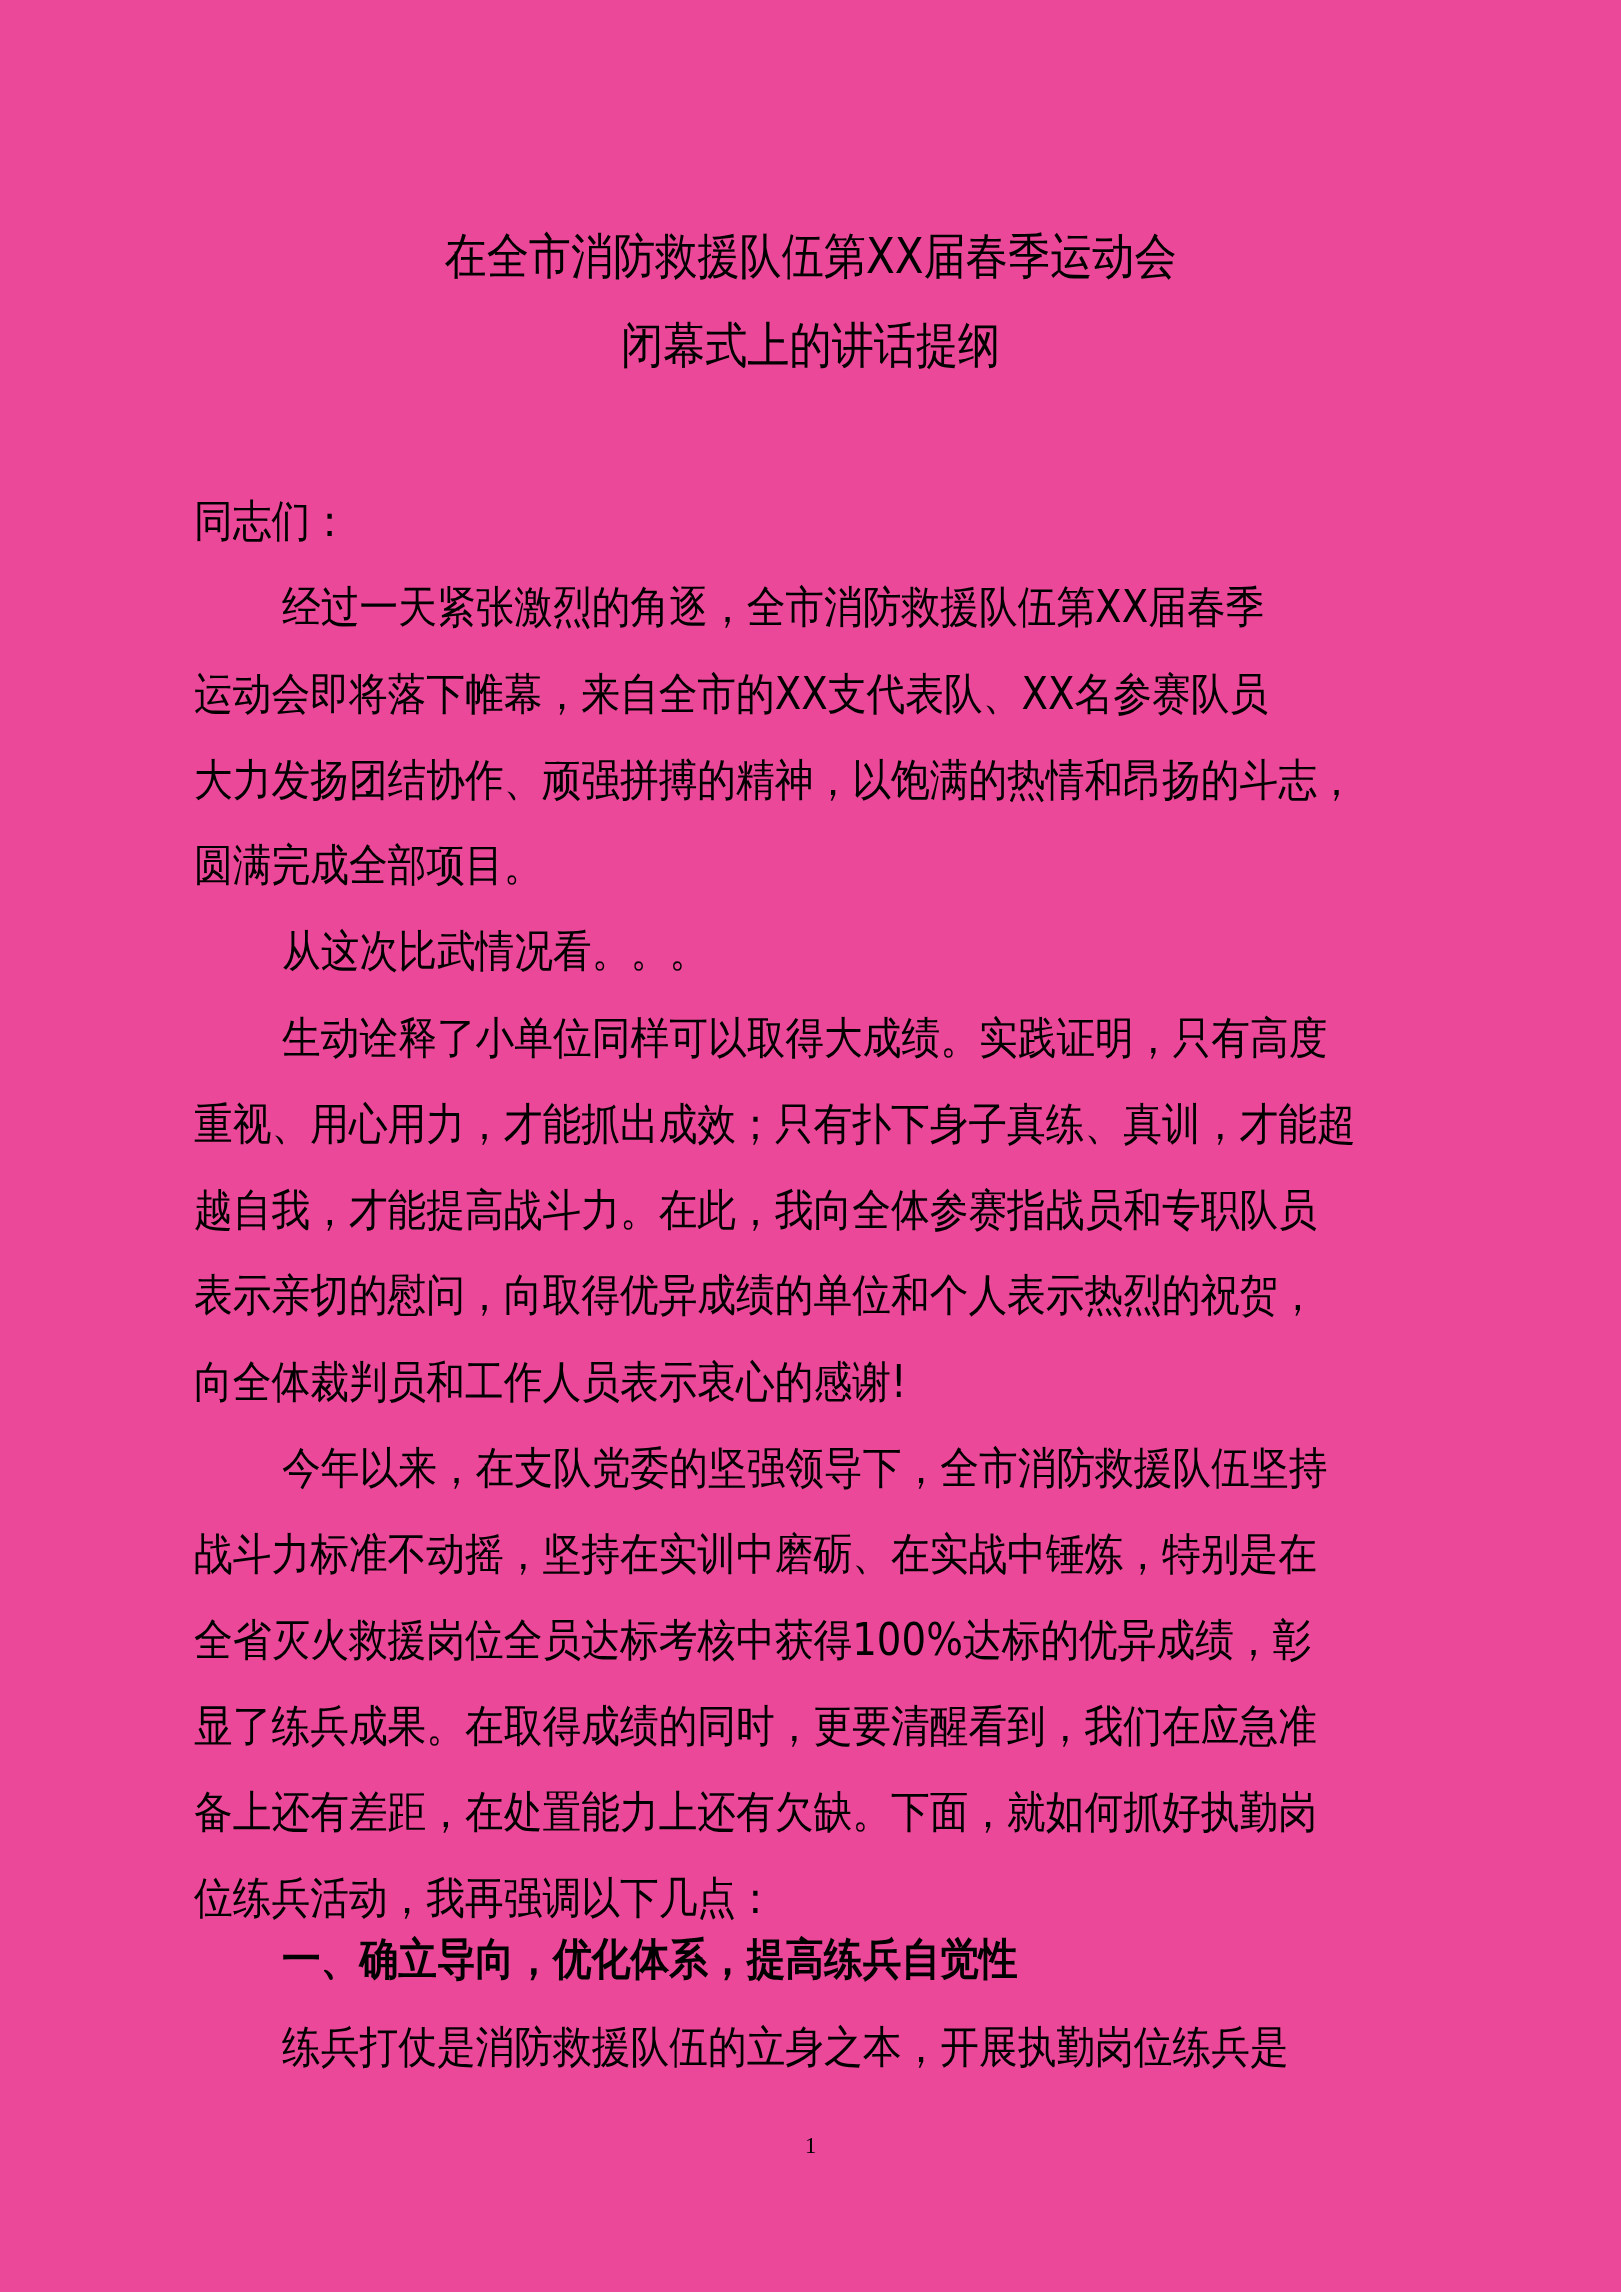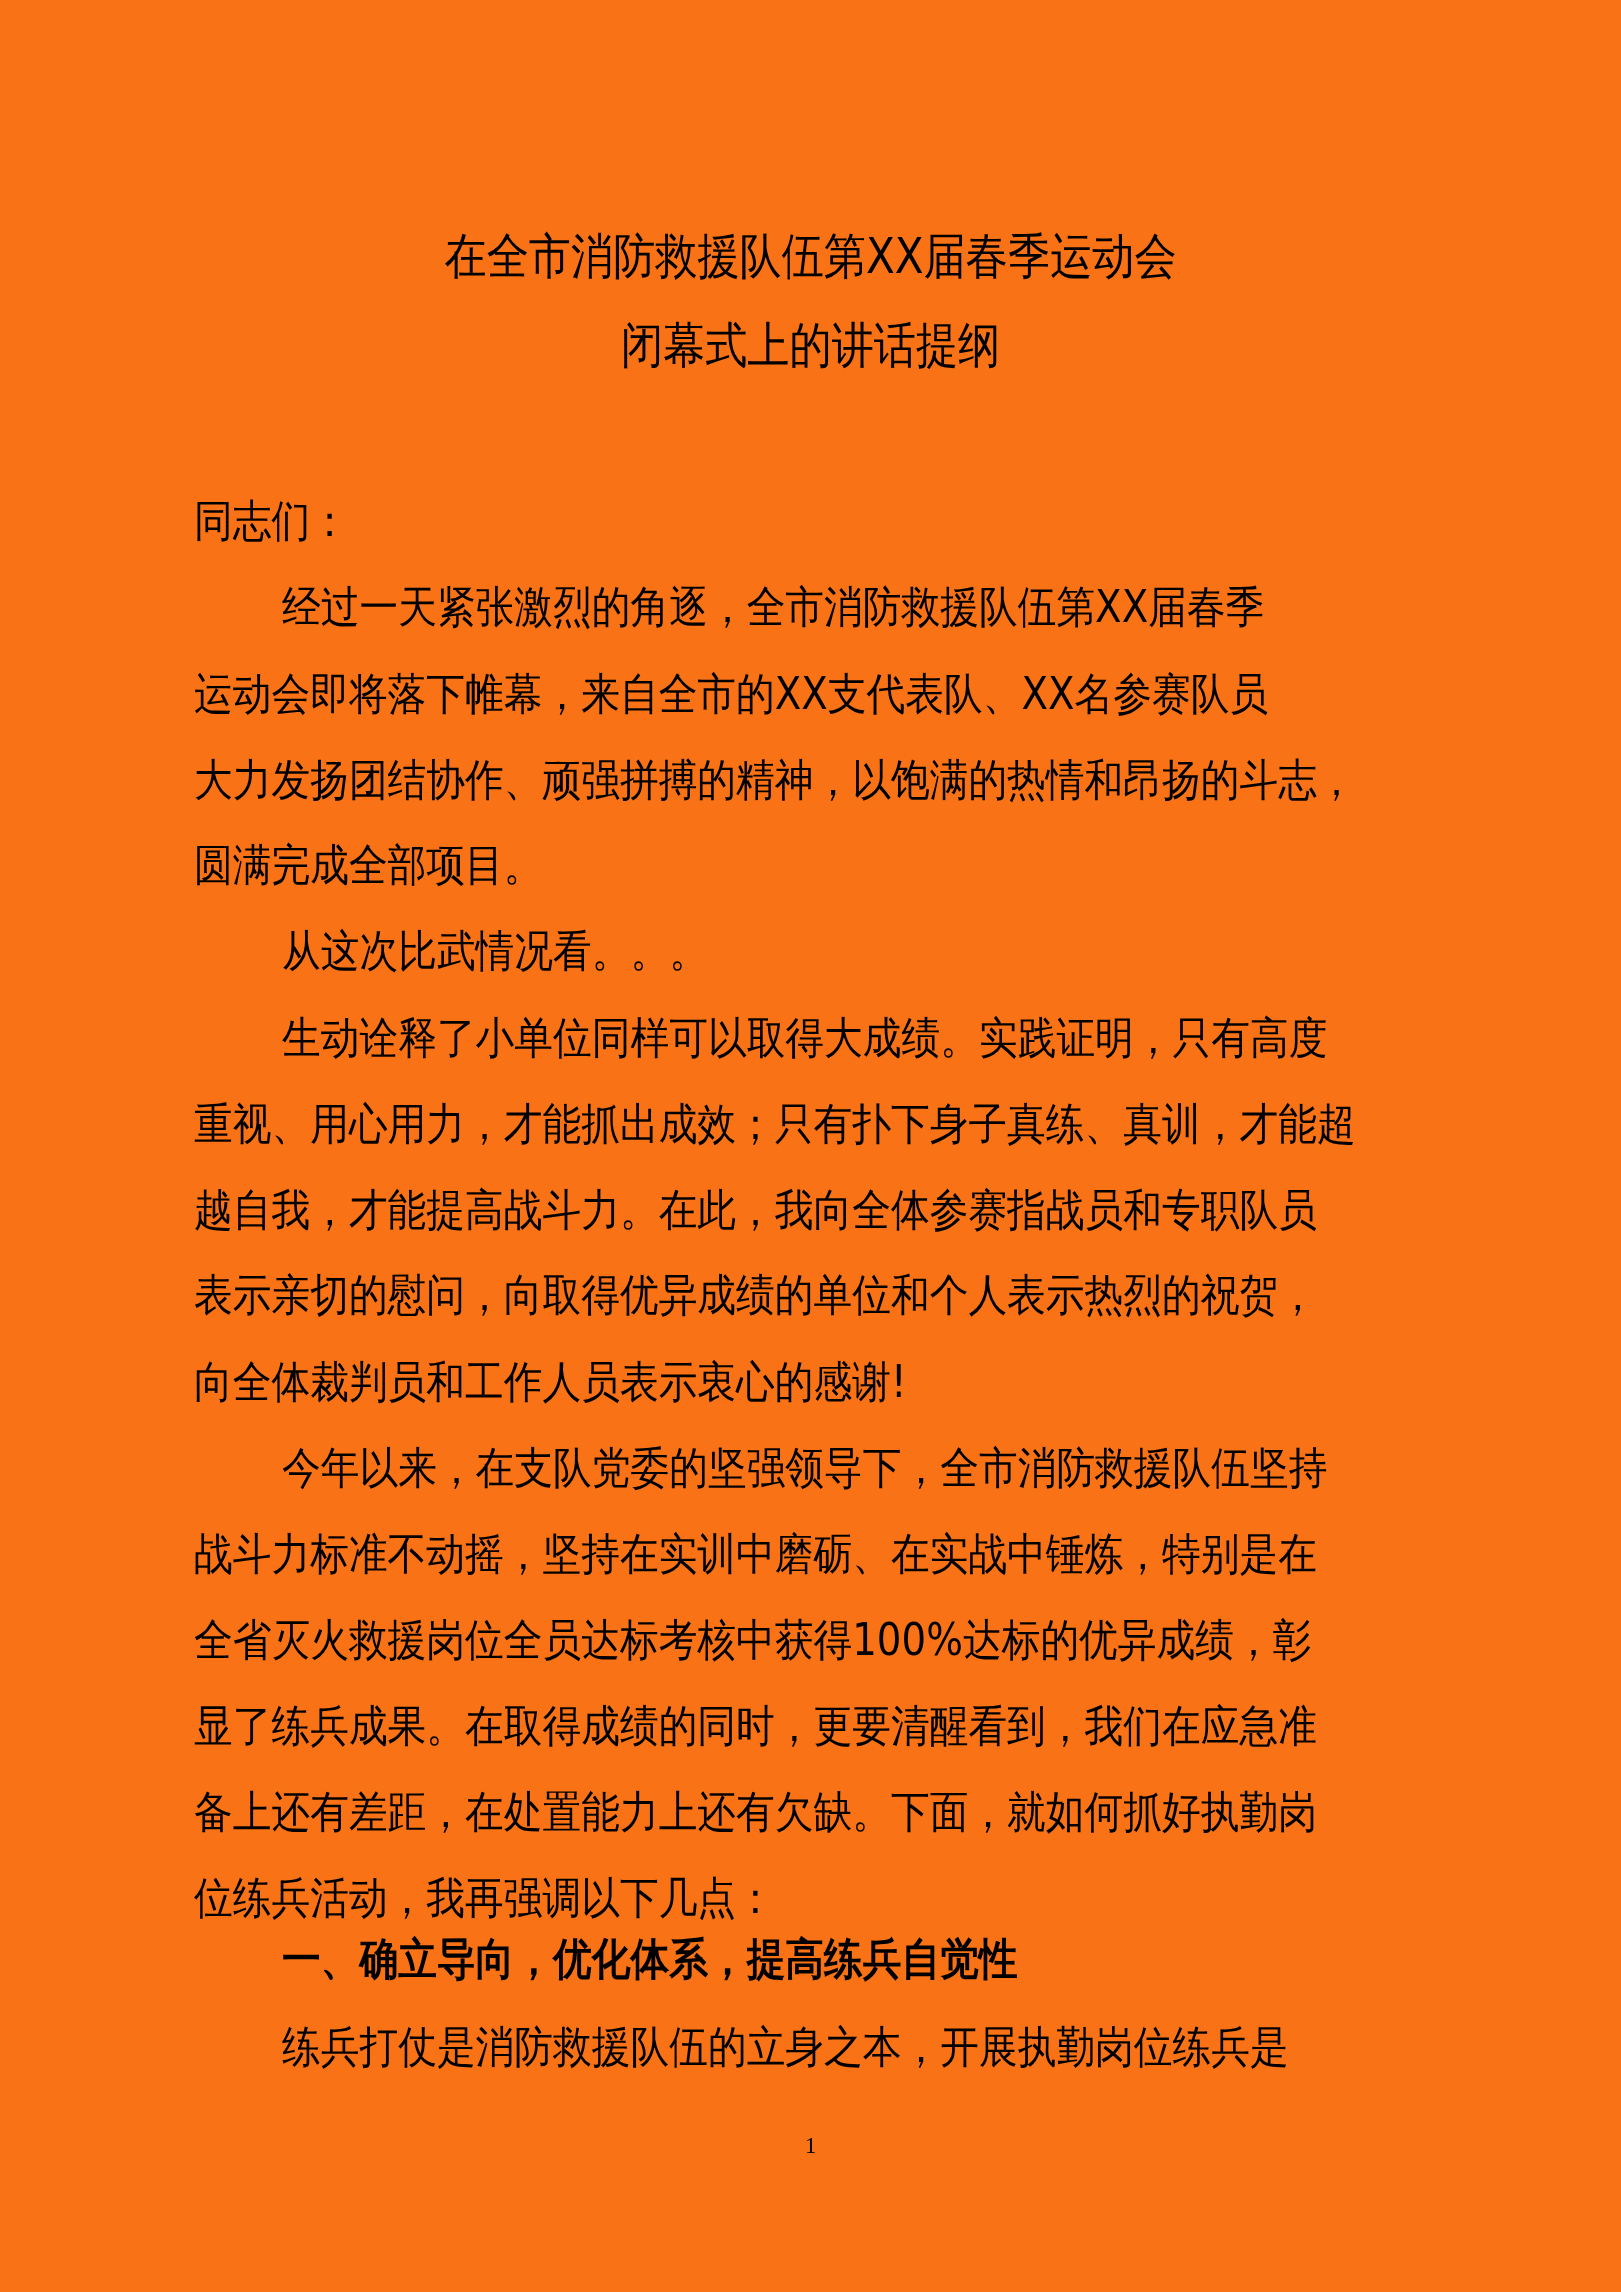--- a/index.html
+++ b/index.html
@@ -13,21 +13,21 @@
       position: relative;
       overflow: hidden;
       font-family: "DejaVu Sans", "Liberation Sans", sans-serif;
       color: #000000;
     }
     .page {
       position: absolute;
       left: 0; top: 0;
       width: 1621px;
       height: 2293px;
-      background: #f97316;
+      background: #ec4899;
     }
     .title-line {
       position: absolute;
       left: 0;
       width: 1621px;
       text-align: center;
       font-size: 49px;
       line-height: 59px;
       white-space: nowrap;
       transform: scaleX(0.86);

